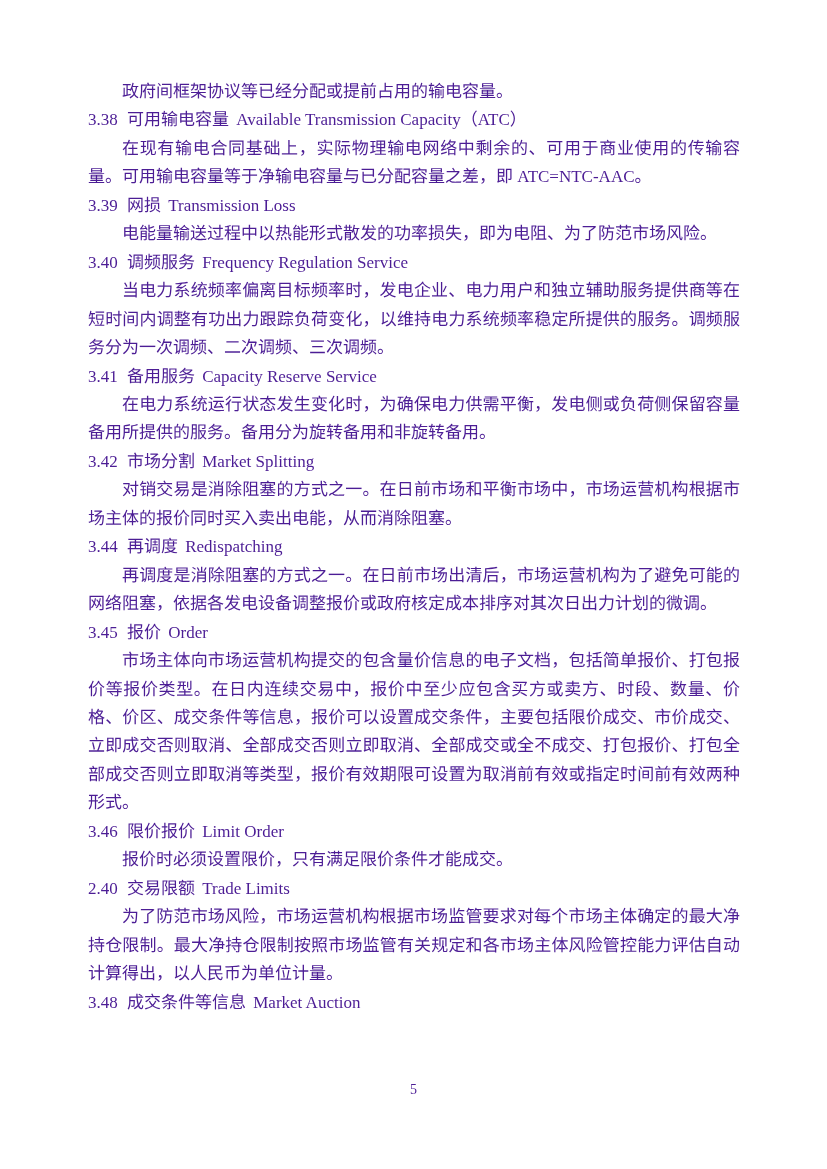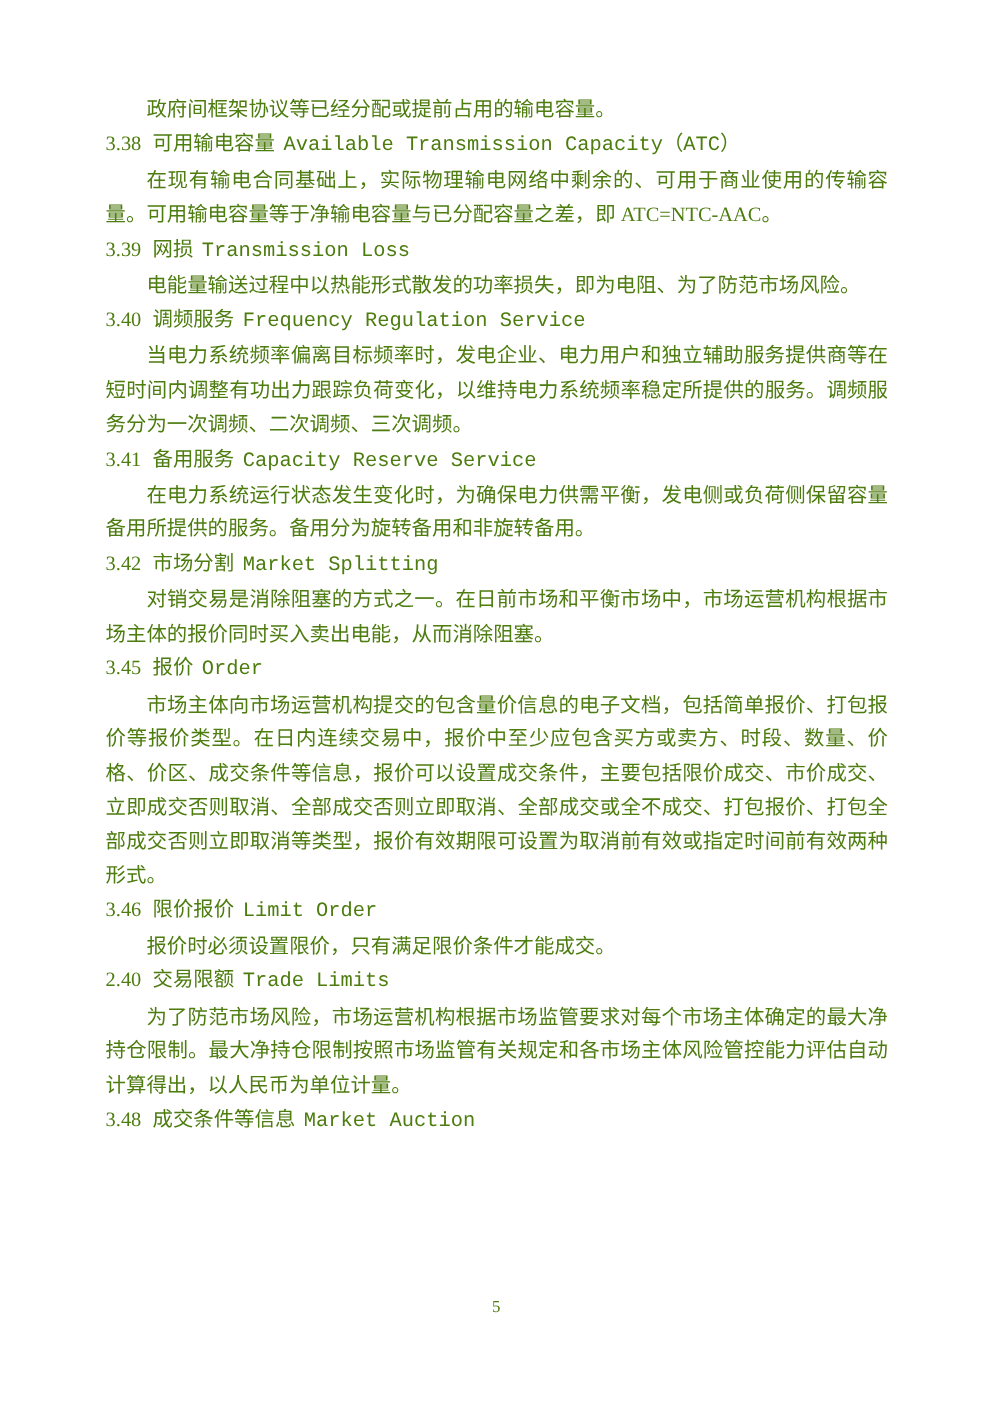--- a/index.html
+++ b/index.html
@@ -11,42 +11,41 @@
     position: relative;
     width: 827px;
     height: 1169px;
     margin: 0 auto;
     background: #ffffff;
     box-sizing: border-box;
     padding: 78px 87px 0 88px;
     font-family: "Liberation Serif", "DejaVu Serif", serif;
     font-size: 17px;
     line-height: 28.45px;
-    color: #4d7c0f;
+    color: #4c1d95;
     overflow: hidden;
     border-radius: 24px;
   }
   .page p {
     margin: 0;
     padding: 0;
     text-align: justify;
   }
   .body-para {
     text-indent: 2em;
   }
   .heading {
     text-align: left;
     white-space: pre-wrap;
   }
   .heading .cn {
     margin-left: 0.55em;
   }
   .heading .en {
     margin-left: 0.42em;
-    font-family: Liberation Mono, monospace;
   }
   .footer {
     position: absolute;
     top: 1080px;
     left: 0;
     width: 100%;
     text-align: center;
     font-size: 14px;
     line-height: 20px;
   }
@@ -61,20 +60,22 @@
   <p class="heading"><span class="num">3.38</span><span class="cn">可用输电容量</span><span class="en">Available Transmission Capacity（ATC）</span></p>
 <p class="body-para">在现有输电合同基础上，实际物理输电网络中剩余的、可用于商业使用的传输容量。可用输电容量等于净输电容量与已分配容量之差，即 ATC=NTC-AAC。</p>
   <p class="heading"><span class="num">3.39</span><span class="cn">网损</span><span class="en">Transmission Loss</span></p>
 <p class="body-para">电能量输送过程中以热能形式散发的功率损失，即为电阻、为了防范市场风险。</p>
   <p class="heading"><span class="num">3.40</span><span class="cn">调频服务</span><span class="en">Frequency Regulation Service</span></p>
 <p class="body-para">当电力系统频率偏离目标频率时，发电企业、电力用户和独立辅助服务提供商等在短时间内调整有功出力跟踪负荷变化，以维持电力系统频率稳定所提供的服务。调频服务分为一次调频、二次调频、三次调频。</p>
   <p class="heading"><span class="num">3.41</span><span class="cn">备用服务</span><span class="en">Capacity Reserve Service</span></p>
 <p class="body-para">在电力系统运行状态发生变化时，为确保电力供需平衡，发电侧或负荷侧保留容量备用所提供的服务。备用分为旋转备用和非旋转备用。</p>
   <p class="heading"><span class="num">3.42</span><span class="cn">市场分割</span><span class="en">Market Splitting</span></p>
 <p class="body-para">对销交易是消除阻塞的方式之一。在日前市场和平衡市场中，市场运营机构根据市场主体的报价同时买入卖出电能，从而消除阻塞。</p>
+  <p class="heading"><span class="num">3.44</span><span class="cn">再调度</span><span class="en">Redispatching</span></p>
+<p class="body-para">再调度是消除阻塞的方式之一。在日前市场出清后，市场运营机构为了避免可能的网络阻塞，依据各发电设备调整报价或政府核定成本排序对其次日出力计划的微调。</p>
   <p class="heading"><span class="num">3.45</span><span class="cn">报价</span><span class="en">Order</span></p>
 <p class="body-para">市场主体向市场运营机构提交的包含量价信息的电子文档，包括简单报价、打包报价等报价类型。在日内连续交易中，报价中至少应包含买方或卖方、时段、数量、价格、价区、成交条件等信息，报价可以设置成交条件，主要包括限价成交、市价成交、立即成交否则取消、全部成交否则立即取消、全部成交或全不成交、打包报价、打包全部成交否则立即取消等类型，报价有效期限可设置为取消前有效或指定时间前有效两种形式。</p>
   <p class="heading"><span class="num">3.46</span><span class="cn">限价报价</span><span class="en">Limit Order</span></p>
 <p class="body-para">报价时必须设置限价，只有满足限价条件才能成交。</p>
   <p class="heading"><span class="num">2.40</span><span class="cn">交易限额</span><span class="en">Trade Limits</span></p>
 <p class="body-para">为了防范市场风险，市场运营机构根据市场监管要求对每个市场主体确定的最大净持仓限制。最大净持仓限制按照市场监管有关规定和各市场主体风险管控能力评估自动计算得出，以人民币为单位计量。</p>
   <p class="heading"><span class="num">3.48</span><span class="cn">成交条件等信息</span><span class="en">Market Auction</span></p>
 </div>
   </div>
   <div class="footer">

